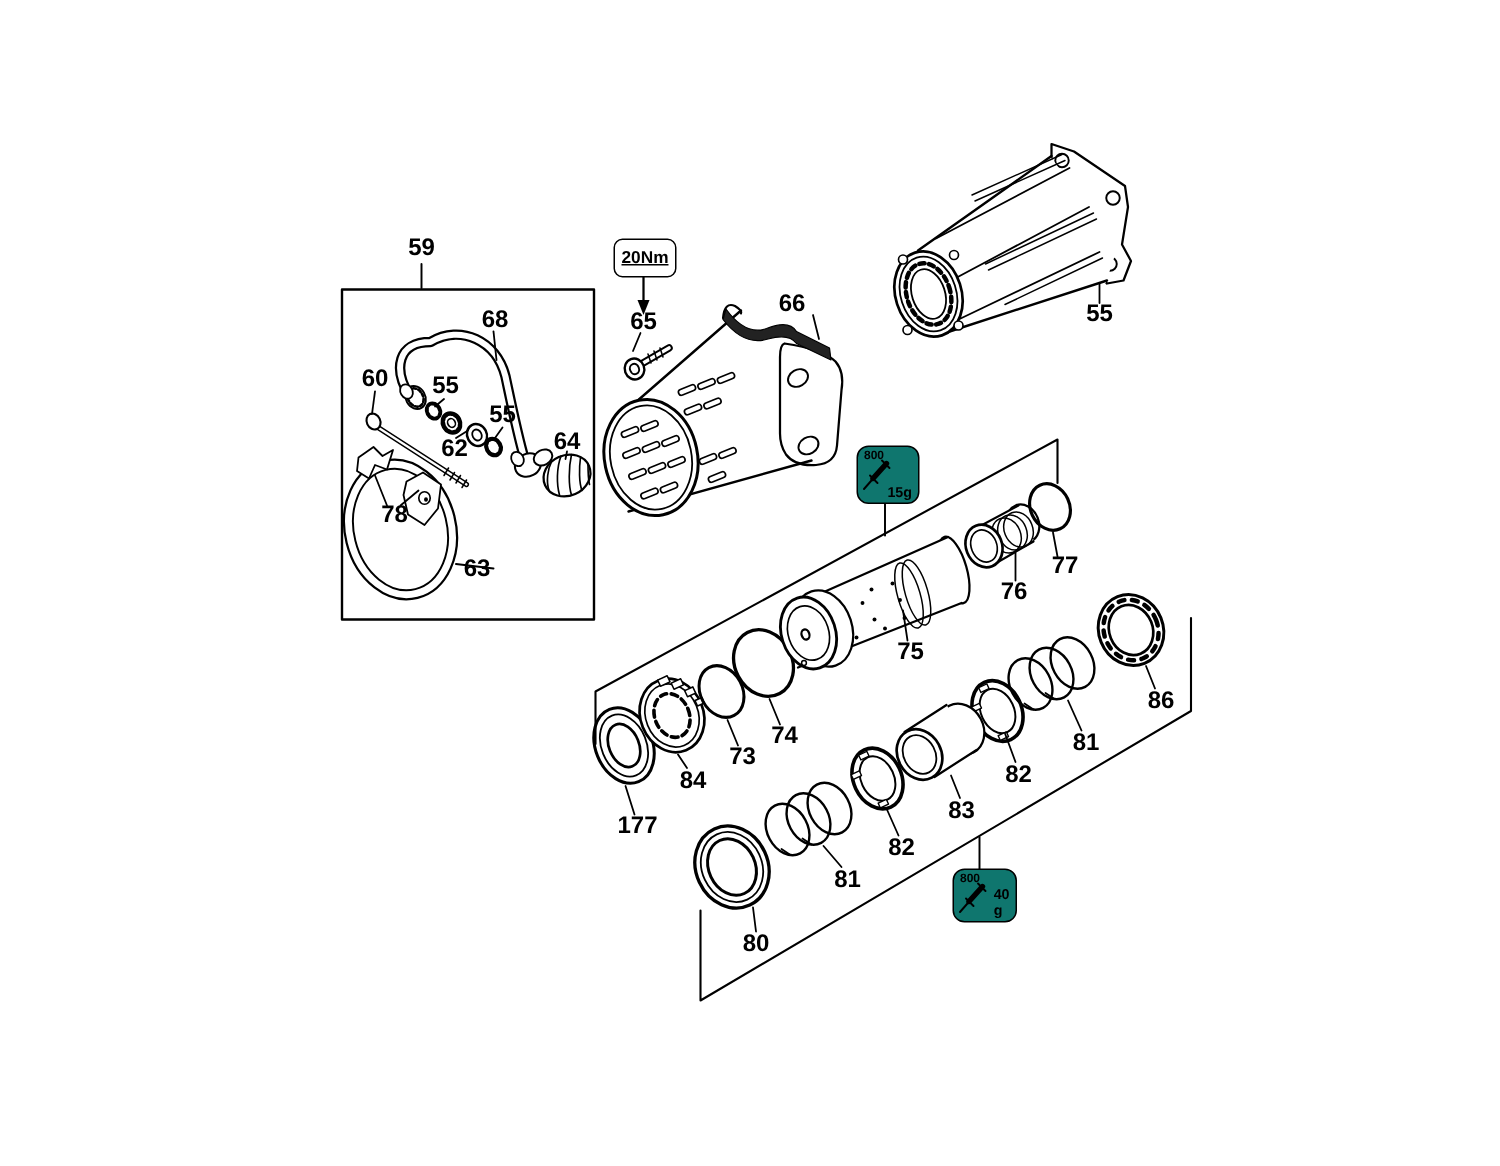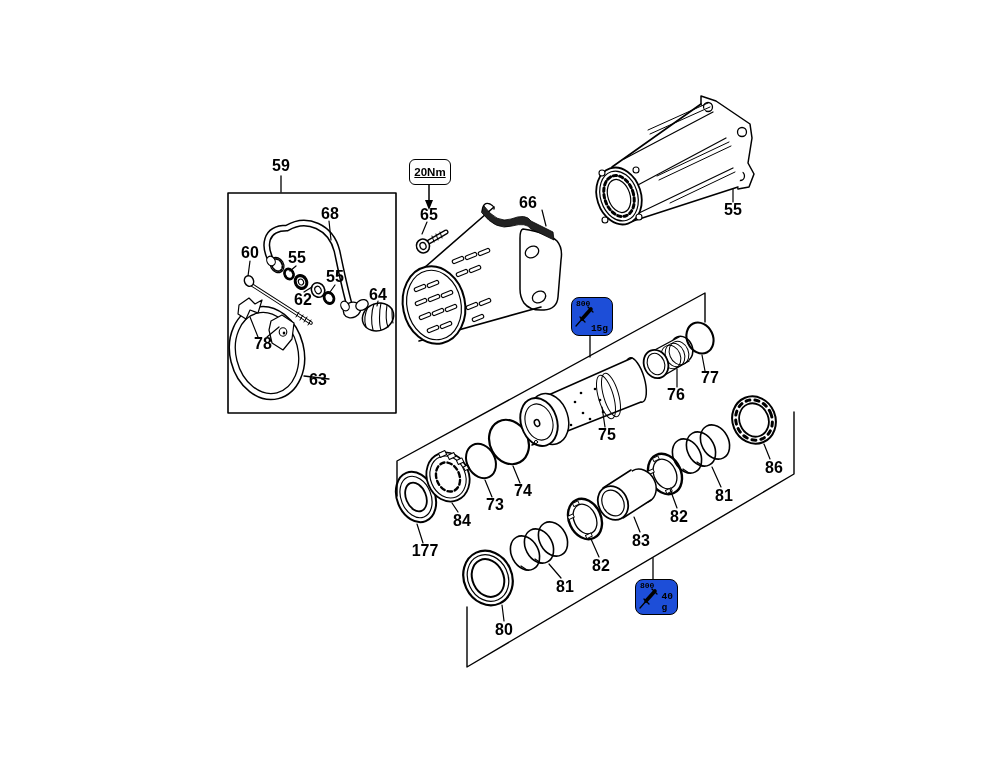--- a/index.html
+++ b/index.html
@@ -12,21 +12,21 @@
     position:absolute; transform:translate(-50%,-50%);
     font-weight:bold; font-size:16px; color:#000000; white-space:nowrap;
   }
   .torque-box {
     position:absolute; left:409px; top:159px; width:40px; height:24px;
     border:1.7px solid #000; border-radius:6px; background:#fff;
     display:flex; align-items:center; justify-content:center;
     font-weight:bold; font-size:11.5px; color:#000;text-decoration:underline;
   }
   .grease-box {
-    position:absolute; border:1.7px solid #000; border-radius:8px; background:#1d4ed8;font-family:Liberation Mono, monospace;
+    position:absolute; border:1.7px solid #000; border-radius:8px; background:#0f766e;
   }
   .g-code { position:absolute; top:1px; left:4px; font-size:8px; font-weight:bold; color:#000; }
   .g-amt  { position:absolute; bottom:1px; right:4px; font-size:9.5px; font-weight:bold; color:#000;margin-left:39px; }
   .g-icon { position:absolute; left:2px; top:7px; width:26px; height:24px; }
 </style>
 </head>
 <body>
 
 <div class="stage">
 

